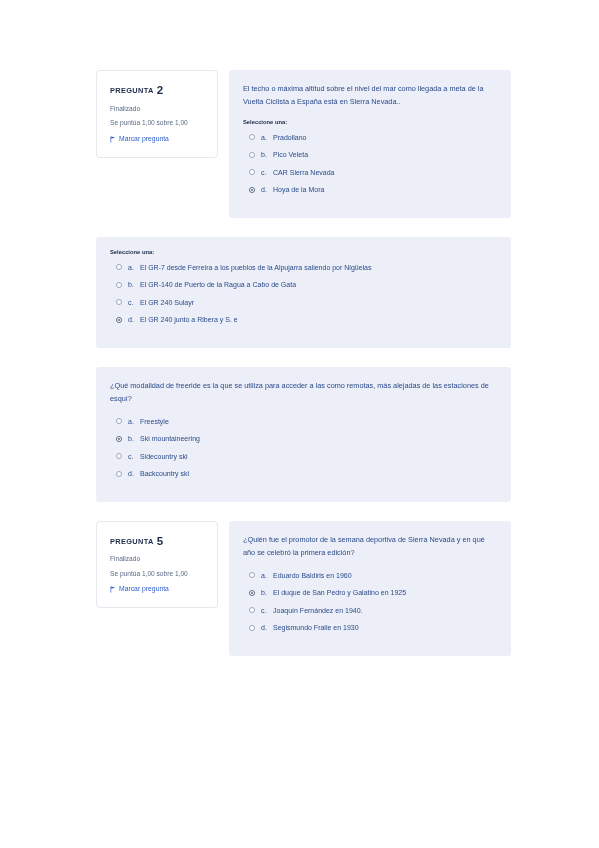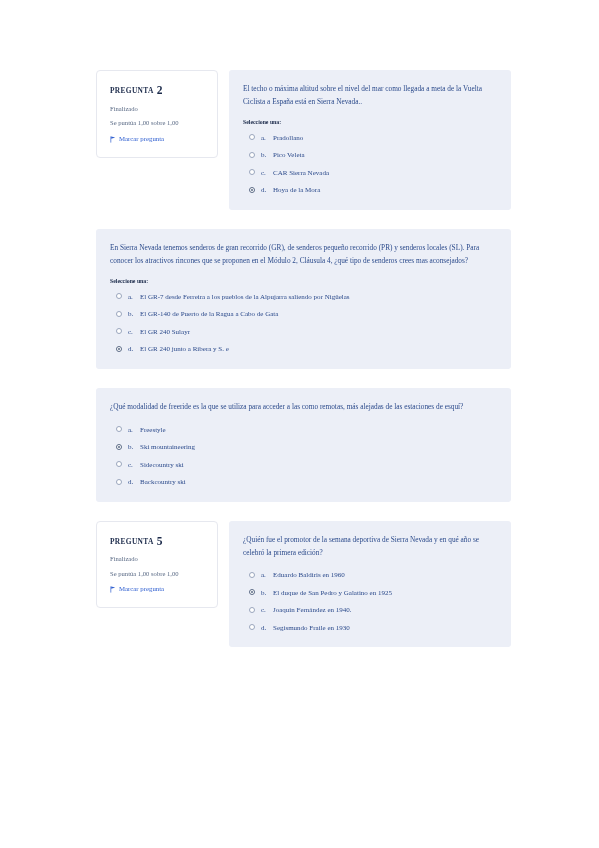--- a/index.html
+++ b/index.html
@@ -15,21 +15,20 @@
     -webkit-font-smoothing: antialiased;
     overflow: hidden;
   }
 
   #page {
     position: relative;
     width: 475px;
     height: 848px;
     background: #ffffff;
     padding: 0;
-    font-family: Liberation Serif, serif;
   }
 
   .quiz-list {
     position: absolute;
     left: 96px;
     top: 70px;
     width: 415px;
   }
 
   
@@ -104,21 +103,21 @@
     position: relative;
     flex: 0 0 6px;
   }
   .flag-icon svg { display: block; }
 
   
   .q-content {
     flex: 1 1 auto;
     background: #eceff7;
     border-radius: 3px;
-    padding: 13px 14px 14px 14px;
+    padding: 13px 14px 22px 14px;
     box-sizing: border-box;
     min-height: 60px;
   }
 
   .q-text {
     color: #2b4a8b;
     font-size: 7.3px;
     line-height: 1.78;
     margin: 0 0 11px 0;
   }
@@ -228,21 +227,20 @@
             <li class="option">
               <span class="radio checked"></span>
               <span class="opt-letter">d.</span>
               <span class="opt-text">Hoya de la Mora</span>
             </li>
           </ul>
         </div>
       </div>
       <div class="question-block">
         <div class="q-content">
-          <p class="q-text">En Sierra Nevada tenemos senderos de gran recorrido (GR), de senderos pequeño recorrido (PR) y senderos locales (SL). Para conocer los atractivos rincones que se proponen en el Módulo 2, Cláusula 4, ¿qué tipo de senderos crees mas aconsejados?</p>
           <p class="answer-label">Seleccione una:</p>
           <ul class="options">
             <li class="option">
               <span class="radio"></span>
               <span class="opt-letter">a.</span>
               <span class="opt-text">El GR-7 desde Ferreira a los pueblos de la Alpujarra saliendo por Nigüelas</span>
             </li>
             <li class="option">
               <span class="radio"></span>
               <span class="opt-letter">b.</span>

